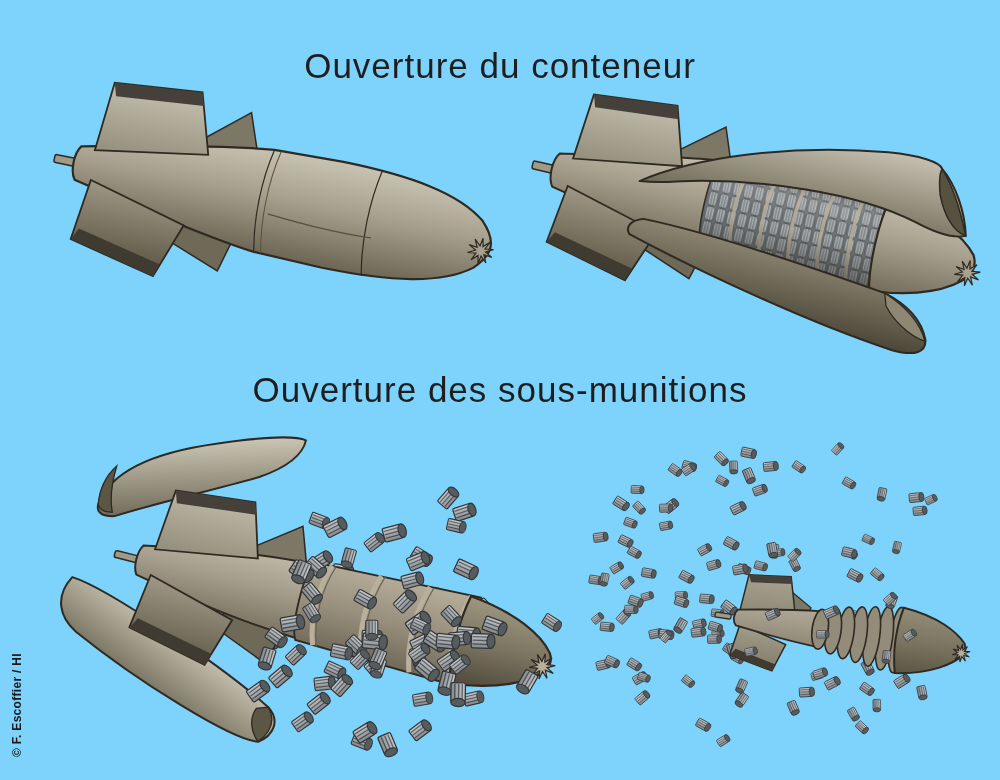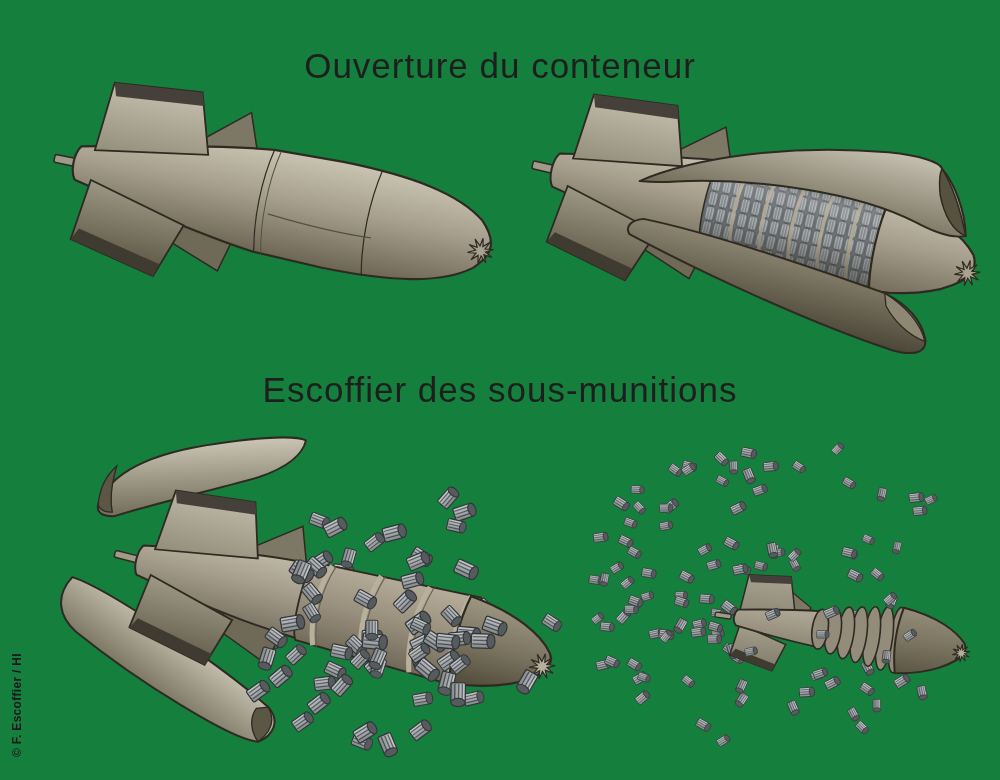--- a/index.html
+++ b/index.html
@@ -1,17 +1,17 @@
 <!DOCTYPE html>
 <html><head>
 <meta charset="utf-8">
 <style>
   html,body{margin:0;padding:0;background:#ffffff;}
   .page{
-    position:relative;width:1000px;height:780px;background:#15803d;
+    position:relative;width:1000px;height:780px;background:#7dd3fc;
     overflow:hidden;font-family:"Liberation Sans",sans-serif;
   }
   .section-title{
     position:absolute;left:0;width:1000px;text-align:center;
     font-size:35px;font-weight:400;letter-spacing:1px;color:#1e1e1e;
     white-space:nowrap;
   }
   .title-opening{top:46px;}
   .title-dispersion{top:370px;}
   .credit{
@@ -21,21 +21,21 @@
     letter-spacing:.3px;
   }
   svg{position:absolute;left:0;top:0;}
 </style>
 </head>
 <body>
 
 <div class="page">
 
   <div class="section-title title-opening">Ouverture du conteneur</div>
-  <div class="section-title title-dispersion">Escoffier des sous-munitions</div>
+  <div class="section-title title-dispersion">Ouverture des sous-munitions</div>
   <div class="credit">© F. Escoffier / HI</div>
 
   <svg width="1000" height="780" viewBox="0 0 1000 780">
     <defs>
       <linearGradient id="gBody" x1="0" y1="-55" x2="0" y2="55" gradientUnits="userSpaceOnUse">
         <stop offset="0" stop-color="#c9c4b3"></stop>
           <stop offset="0.45" stop-color="#a79f8d"></stop>
           <stop offset="1" stop-color="#6b6452"></stop>
       </linearGradient>
       <linearGradient id="gFin" x1="0" y1="-95" x2="0" y2="0" gradientUnits="userSpaceOnUse">

